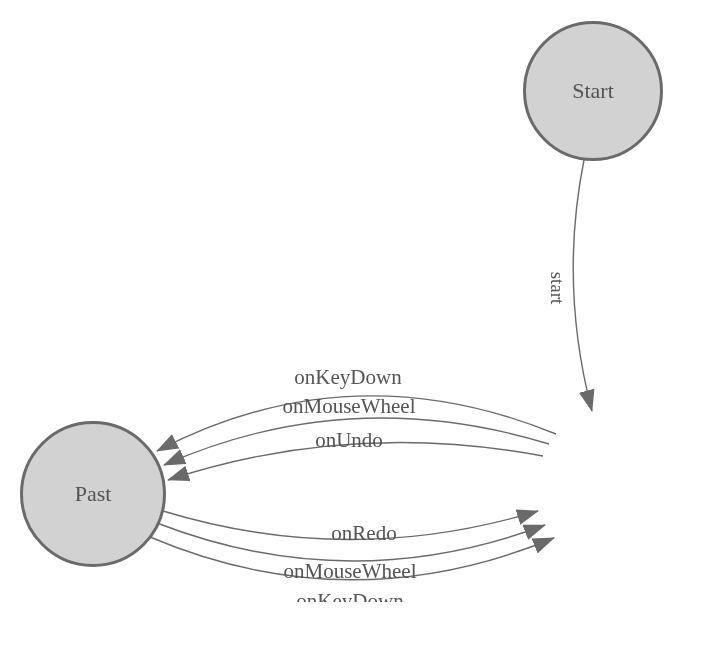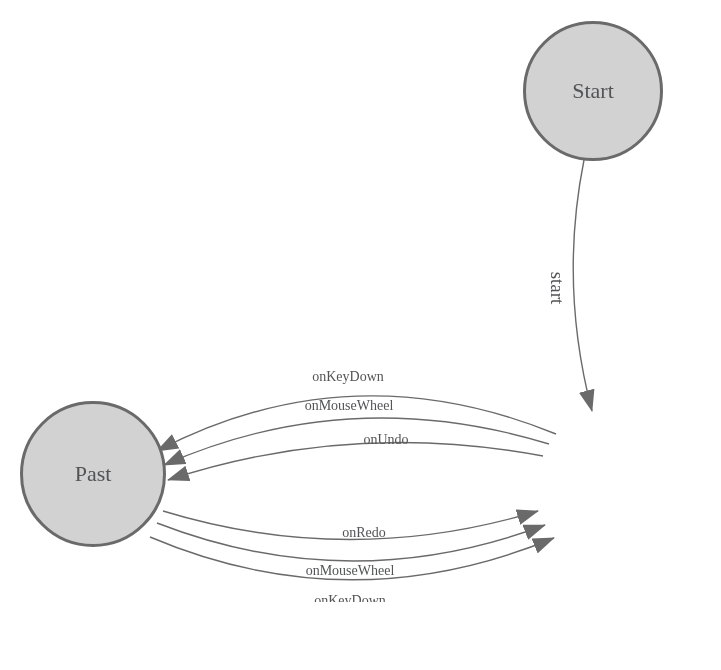--- a/index.html
+++ b/index.html
@@ -22,39 +22,39 @@
     box-sizing: border-box;
     border-radius: 50%;
     background: #d2d2d2;
     border: 3.5px solid #6a6a6a;
     display: flex;
     align-items: center;
     justify-content: center;
   }
   .node-start   { left: 523px; top: 21px;  width: 140px; height: 140px; }
   .node-present { left: 537px; top: 413px; width: 144px; height: 144px; }
-  .node-past    { left: 20px;  top: 401px; width: 146px; height: 146px; }
+  .node-past    { left: 20px;  top: 421px; width: 146px; height: 146px; }
   .node-label {
     font-size: 22px;
     color: #535456;
     user-select: none;
   }
   .edge-label {
     position: absolute;
-    font-size: 14px;
+    font-size: 21px;
     color: #535456;
     white-space: nowrap;
     transform: translate(-50%, -50%);
     user-select: none;
   }
   .edge-label.rotated { transform: translate(-50%, -50%) rotate(90deg); }
   .lbl-start            { left: 557px; top: 288px; font-size: 19px; }
   .lbl-onkeydown-top    { left: 348px; top: 377px; }
   .lbl-onmousewheel-top { left: 349px; top: 406px; }
-  .lbl-onundo           { left: 349px; top: 440px; margin-left: 37px; }
+  .lbl-onundo           { left: 349px; top: 440px; }
   .lbl-onredo           { left: 364px; top: 533px; }
   .lbl-onmousewheel-bot { left: 350px; top: 571px; }
   .lbl-onkeydown-bot    { left: 350px; top: 601px; }
 </style>
 </head>
 <body>
 
 <div class="stage">
 
   <svg class="edges-layer" width="721" height="670" viewBox="0 0 721 670" xmlns="http://www.w3.org/2000/svg">

